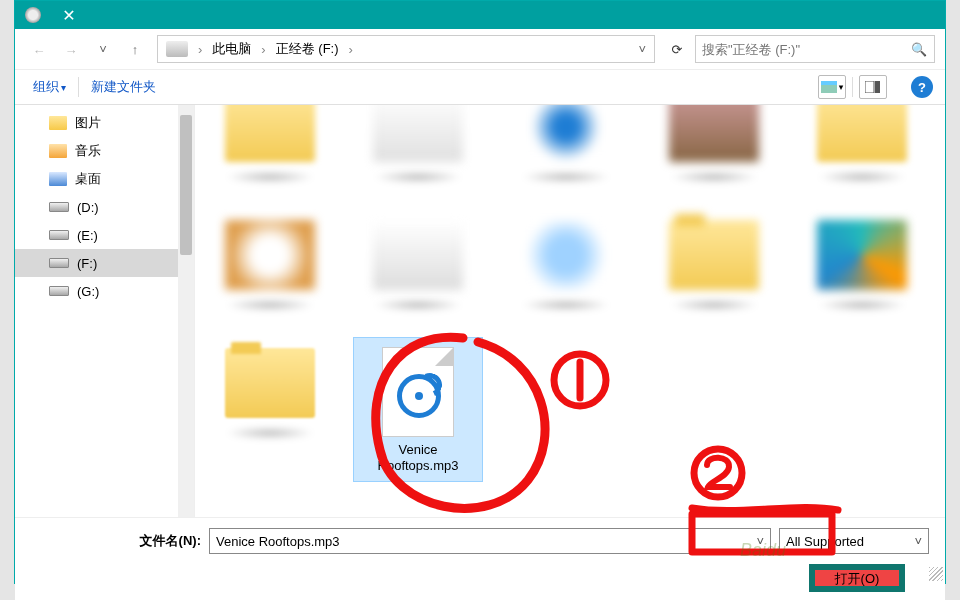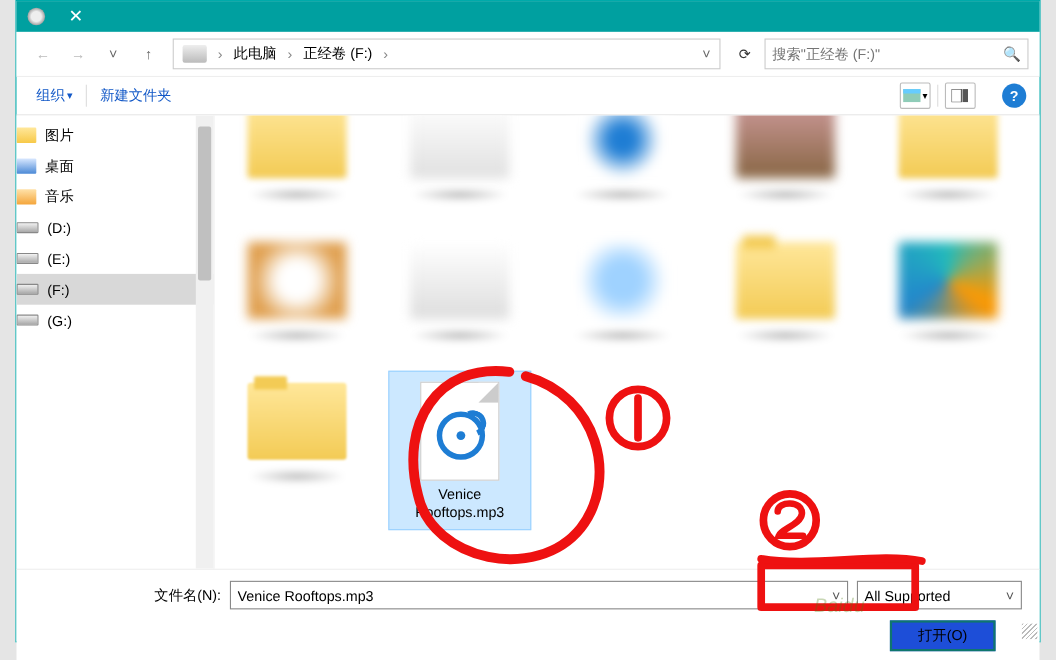--- a/index.html
+++ b/index.html
@@ -26,21 +26,21 @@
 
 .toolbar { height: 36px; border-top: 1px solid #eee; border-bottom: 1px solid #e0e0e0; display: flex; align-items: center; padding: 0 12px; gap: 4px; }
 .tool-link { color: #1258c7; padding: 4px 6px; cursor: pointer; display: flex; align-items: center; gap: 2px; }
 .tool-sep { width: 1px; height: 20px; background: #ddd; margin: 0 2px; }
 .toolbar .spacer { flex: 1; }
 .tool-icon { width: 28px; height: 24px; border: 1px solid #bbb; display: flex; align-items: center; justify-content: center; cursor: pointer; border-radius: 2px; }
 .tool-icon.help { border: none; color: #fff; background: #1e7dd4; border-radius: 50%; width: 22px; height: 22px; font-weight: bold; }
 
 .body { display: flex; height: 412px; background: #fff; }
 .sidebar { width: 180px; border-right: 1px solid #eee; overflow-y: auto; padding: 4px 0; position: relative; }
-.sb-item { display: flex; align-items: center; height: 28px; gap: 8px; cursor: pointer; white-space: nowrap; }
+.sb-item { display: flex; align-items: center; height: 28px; padding-left: 34px; gap: 8px; cursor: pointer; white-space: nowrap; }
 .sb-item.sel { background: #d8d8d8; }
 .sb-icon { width: 18px; height: 14px; border-radius: 1px; }
 .fold-y { background: linear-gradient(#ffe79a, #f7c948); }
 .fold-b { background: linear-gradient(#9fd2ff, #2b8bd6); }
 .fold-g { background: linear-gradient(#b7f0c5, #38b35e); }
 .fold-mus { background: linear-gradient(#ffe2a9, #f4a53a); }
 .fold-c { background: linear-gradient(#d9e8ff, #4b89d6); }
 .drv { width: 20px; height: 10px; background: linear-gradient(#f0f0f0,#a8a8a8); border: 1px solid #888; border-radius: 1px; }
 .net { width: 18px; height: 14px; background: radial-gradient(circle,#6bd2f0 40%,#1a7db8 80%); border-radius: 50%; }
 .sb-scroll { position: absolute; right: 0; top: 0; width: 16px; height: 100%; background: #f0f0f0; }
@@ -57,26 +57,26 @@
 .shadow-lab { width: 90px; height: 14px; margin-top:4px; border-radius: 50%; background: radial-gradient(ellipse, rgba(0,0,0,0.25), transparent 70%); filter: blur(3px);}
 .file-page { width: 72px; height: 90px; background: #fff; border: 1px solid #ccc; position: relative; }
 .file-page::after { content:""; position:absolute; right:0; top:0; width:18px; height:18px; background: linear-gradient(135deg, #fff 48%, #ccc 52%); }
 .music-ico { width:44px; height:44px; border:5px solid #1e7dd4; border-radius:50%; position:absolute; left:14px; top:26px; }
 .music-ico::before { content:""; position:absolute; left:13px; top:13px; width:8px; height:8px; background:#1e7dd4; border-radius:50%; }
 .music-ico::after { content:""; position:absolute; right:-6px; top:-6px; width:14px; height:14px; border:5px solid #1e7dd4; border-left-color:transparent; border-bottom-color:transparent; border-radius:50%; transform:rotate(20deg);}
 .cap { text-align: center; margin-top: 2px; line-height: 1.25; width: 120px; word-break: break-word; }
 
 .bottom { padding: 10px 16px 12px 16px; background: #fff; border-top: 1px solid #eee; }
 .fn-row { display: flex; align-items: center; gap: 8px; margin-bottom: 10px; }
-.fn-label { width: 170px; text-align: right; }
+.fn-label { width: 170px; text-align: right; font-weight: bold; }
 .fn-input { flex: 1; height: 26px; border: 1px solid #888; padding: 0 6px; display:flex; align-items:center; justify-content:space-between;}
 .fn-input input { border:none; outline:none; flex:1; }
 .ft-select { width: 150px; height: 26px; border: 1px solid #888; padding: 0 6px; display:flex; align-items:center; justify-content:space-between; cursor:pointer;}
 .btn-row { display:flex; justify-content:flex-end; gap:10px; padding-right: 24px;}
-.dlg-btn { min-width: 96px; height: 28px; border: 2px solid #0f766e; background: #1d4ed8; cursor: pointer; }
+.dlg-btn { min-width: 96px; height: 28px; border: 6px solid #0f766e; background: #ef4444; cursor: pointer; }
 
 
 .anno { position: absolute; pointer-events: none; }
 .anno svg { overflow: visible; }
 .grip { position:absolute; right:2px; bottom:2px; width:14px; height:14px; background: repeating-linear-gradient(135deg, #bbb 0 1px, transparent 1px 3px);}
 </style>
 </head>
 <body>
 
 <div class="dialog">
@@ -140,26 +140,26 @@
   <div class="body">
     <div class="sidebar" id="sidebar">
       <div class="sb-scroll">
         <div class="sb-thumb"></div>
       </div>
     <div class="sb-item">
           <div class="sb-icon fold-y"></div>
           <span>图片</span>
         </div>
         <div class="sb-item">
+          <div class="sb-icon fold-mus"></div>
+          <span>音乐</span>
+        </div>
+        <div class="sb-item">
           <div class="sb-icon fold-c"></div>
           <span>桌面</span>
-        </div>
-        <div class="sb-item">
-          <div class="sb-icon fold-mus"></div>
-          <span>音乐</span>
         </div>
         <div class="sb-item">
           <div class="sb-icon drv"></div>
           <span>(D:)</span>
         </div>
         <div class="sb-item">
           <div class="sb-icon drv"></div>
           <span>(E:)</span>
         </div>
         <div class="sb-item sel">

